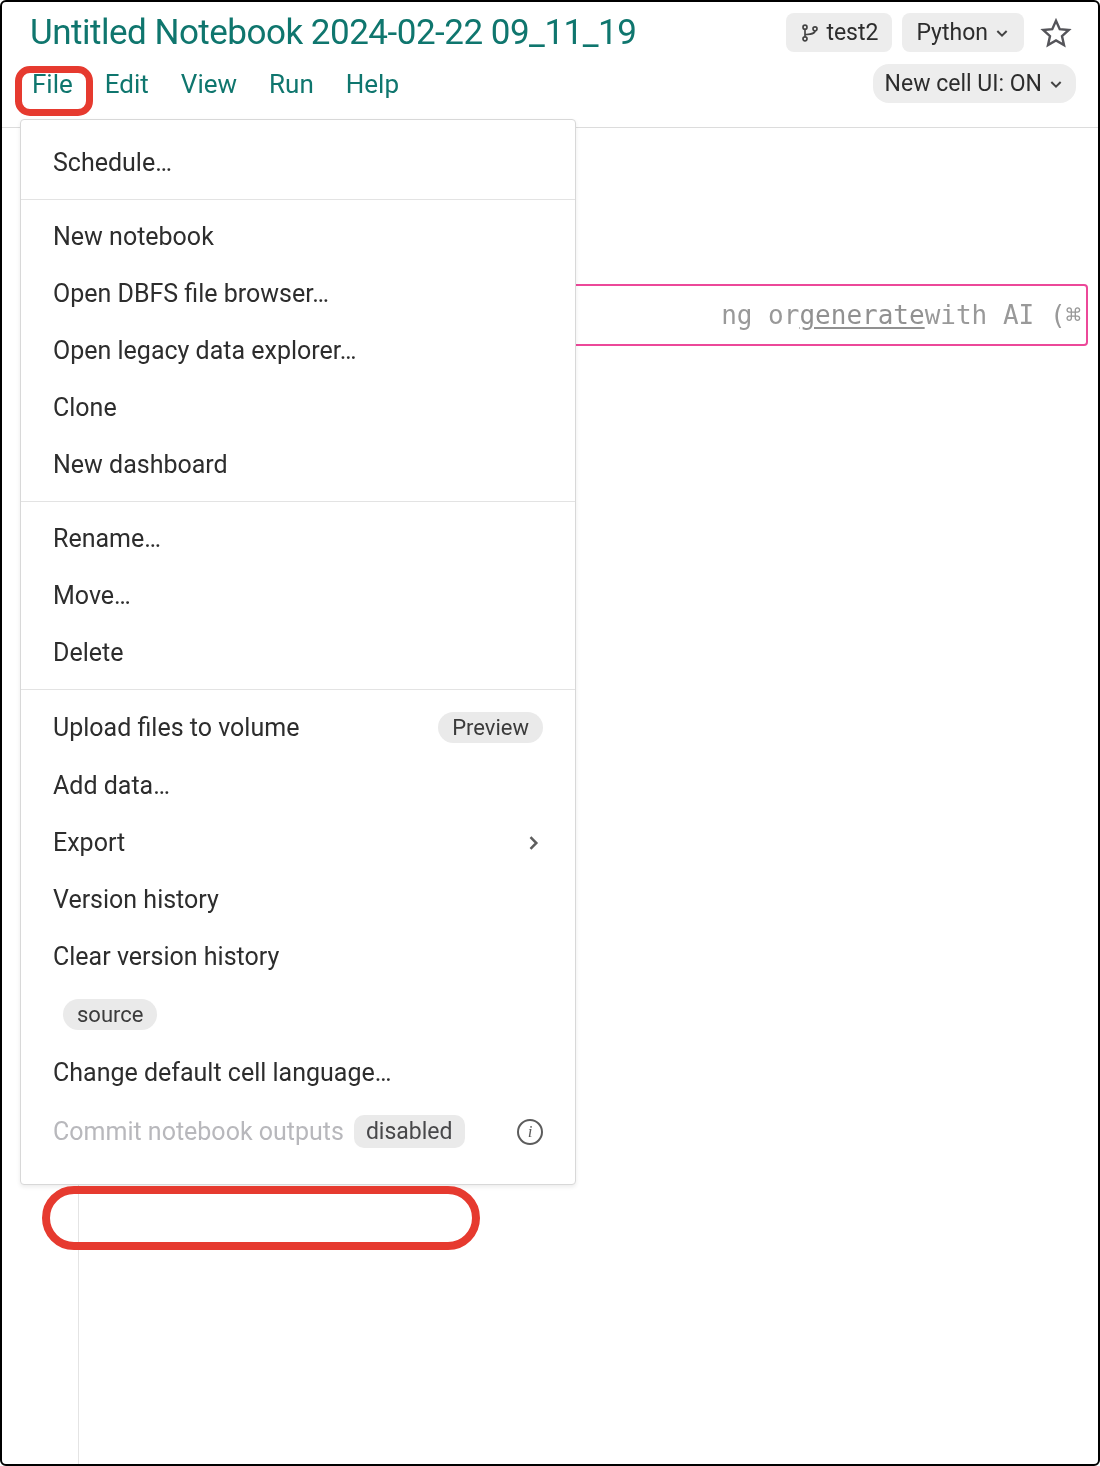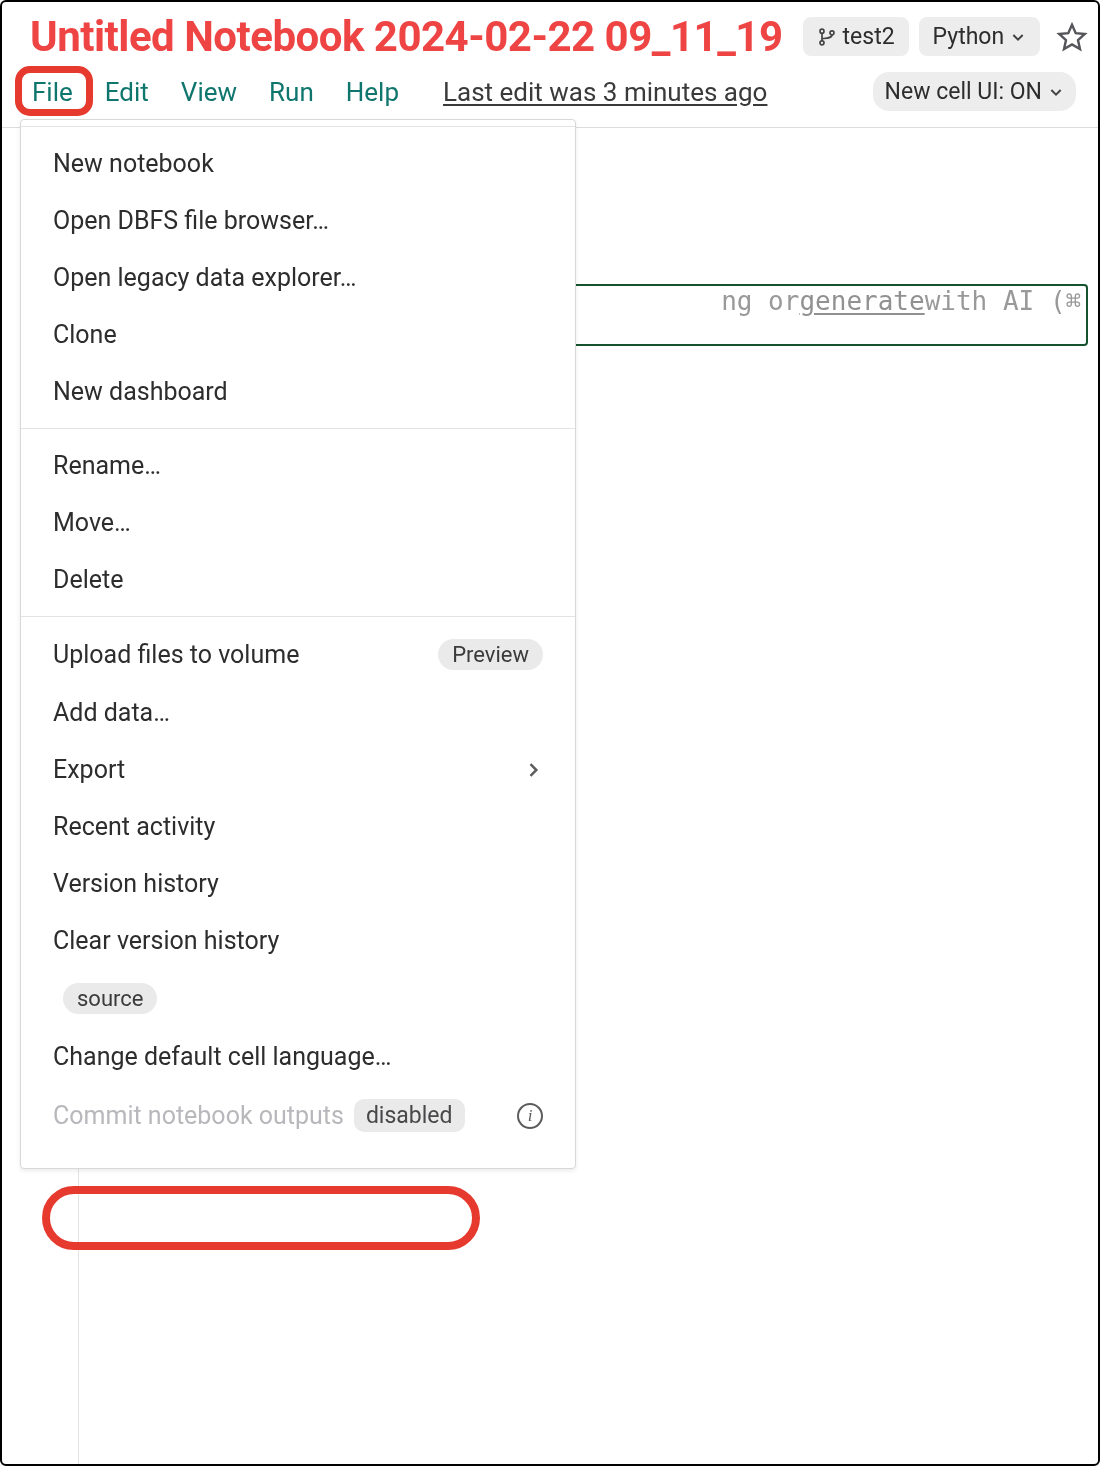--- a/index.html
+++ b/index.html
@@ -19,24 +19,24 @@
     .header {
       padding: 10px 22px 0 28px;
     }
 
     .title-row {
       display: flex;
       align-items: center;
       gap: 10px;
     }
     .page-title {
-      font-size: 42px;
-      font-weight: 700;
+      font-size: 35px;
+      font-weight: 400;
       letter-spacing: -0.5px;
-      color: #ef4444;
+      color: #0f766e;
       white-space: nowrap;
     }
     .spacer { flex: 1; }
 
     .chip {
       display: inline-flex;
       align-items: center;
       gap: 6px;
       background: #ededed;
       border-radius: 8px;
@@ -176,23 +176,24 @@
 
     .format-row { padding-left: 32px; padding-right: 32px; }
 
     
     .editor-bg {
       position: absolute;
       left: 85px;
       right: 10px;
       top: 282px;
       height: 62px;
-      border: 2px solid #14532d;
+      border: 2px solid #ec4899;
       border-radius: 4px;
       display: flex;
+      align-items: center;
       font-family: ui-monospace, SFMono-Regular, Menlo, Consolas, monospace;
       font-size: 26px;
       color: #999;
       padding: 0 6px;
       z-index: 5;
       overflow: hidden;
       white-space: nowrap;
     }
     .editor-bg .gen {
       text-decoration: underline;
@@ -246,41 +247,45 @@
         </svg>
     </div>
   </div>
 
   <div class="menu-row">
     <div class="menu-item">File</div>
     <div class="menu-item">Edit</div>
     <div class="menu-item">View</div>
     <div class="menu-item">Run</div>
     <div class="menu-item">Help</div>
-    <div class="last-edit">Last edit was 3 minutes ago</div>
     <div class="newcell-chip">
       <span>New cell UI: ON</span>
       <svg width="16" height="16" viewBox="0 0 24 24" fill="none" stroke="#444" stroke-width="3">
           <path d="M5 9l7 7 7-7"></path>
         </svg>
     </div>
   </div>
 </div>
 
 <div class="file-highlight"></div>
 
 <div class="editor-bg">
   <span style="visibility:hidden">xxxxxxxxxxxxxxxxxxxxxxxxxxxxxxxxxxxxxxxx</span>
   <span>ng or </span>
   <span class="gen">generate</span>
   <span> with AI (⌘ + I)...</span>
 </div>
 
 <div class="dropdown">
 
+  <div class="dd-section">
+    <div class="dd-item">
+        <span>Schedule…</span>
+      </div>
+  </div>
 
   <div class="dd-sep"></div>
 
   <div class="dd-section">
     <div class="dd-item">
         <span>New notebook</span>
       </div>
     <div class="dd-item">
         <span>Open DBFS file browser…</span>
       </div>
@@ -322,23 +327,20 @@
         <span>Add data…</span>
       </div>
     <div class="dd-item">
       <span>Export</span>
       <span class="right">
         <svg width="20" height="20" viewBox="0 0 24 24" fill="none" stroke="#5e5e5e" stroke-width="3">
             <path d="M9 5l7 7-7 7"></path>
           </svg>
       </span>
     </div>
-    <div class="dd-item">
-        <span>Recent activity</span>
-      </div>
     <div class="dd-item">
         <span>Version history</span>
       </div>
     <div class="dd-item">
         <span>Clear version history</span>
       </div>
 
     <div class="dd-item format-row">
       <span style="width:10px"></span>
       <span class="badge">source</span>

